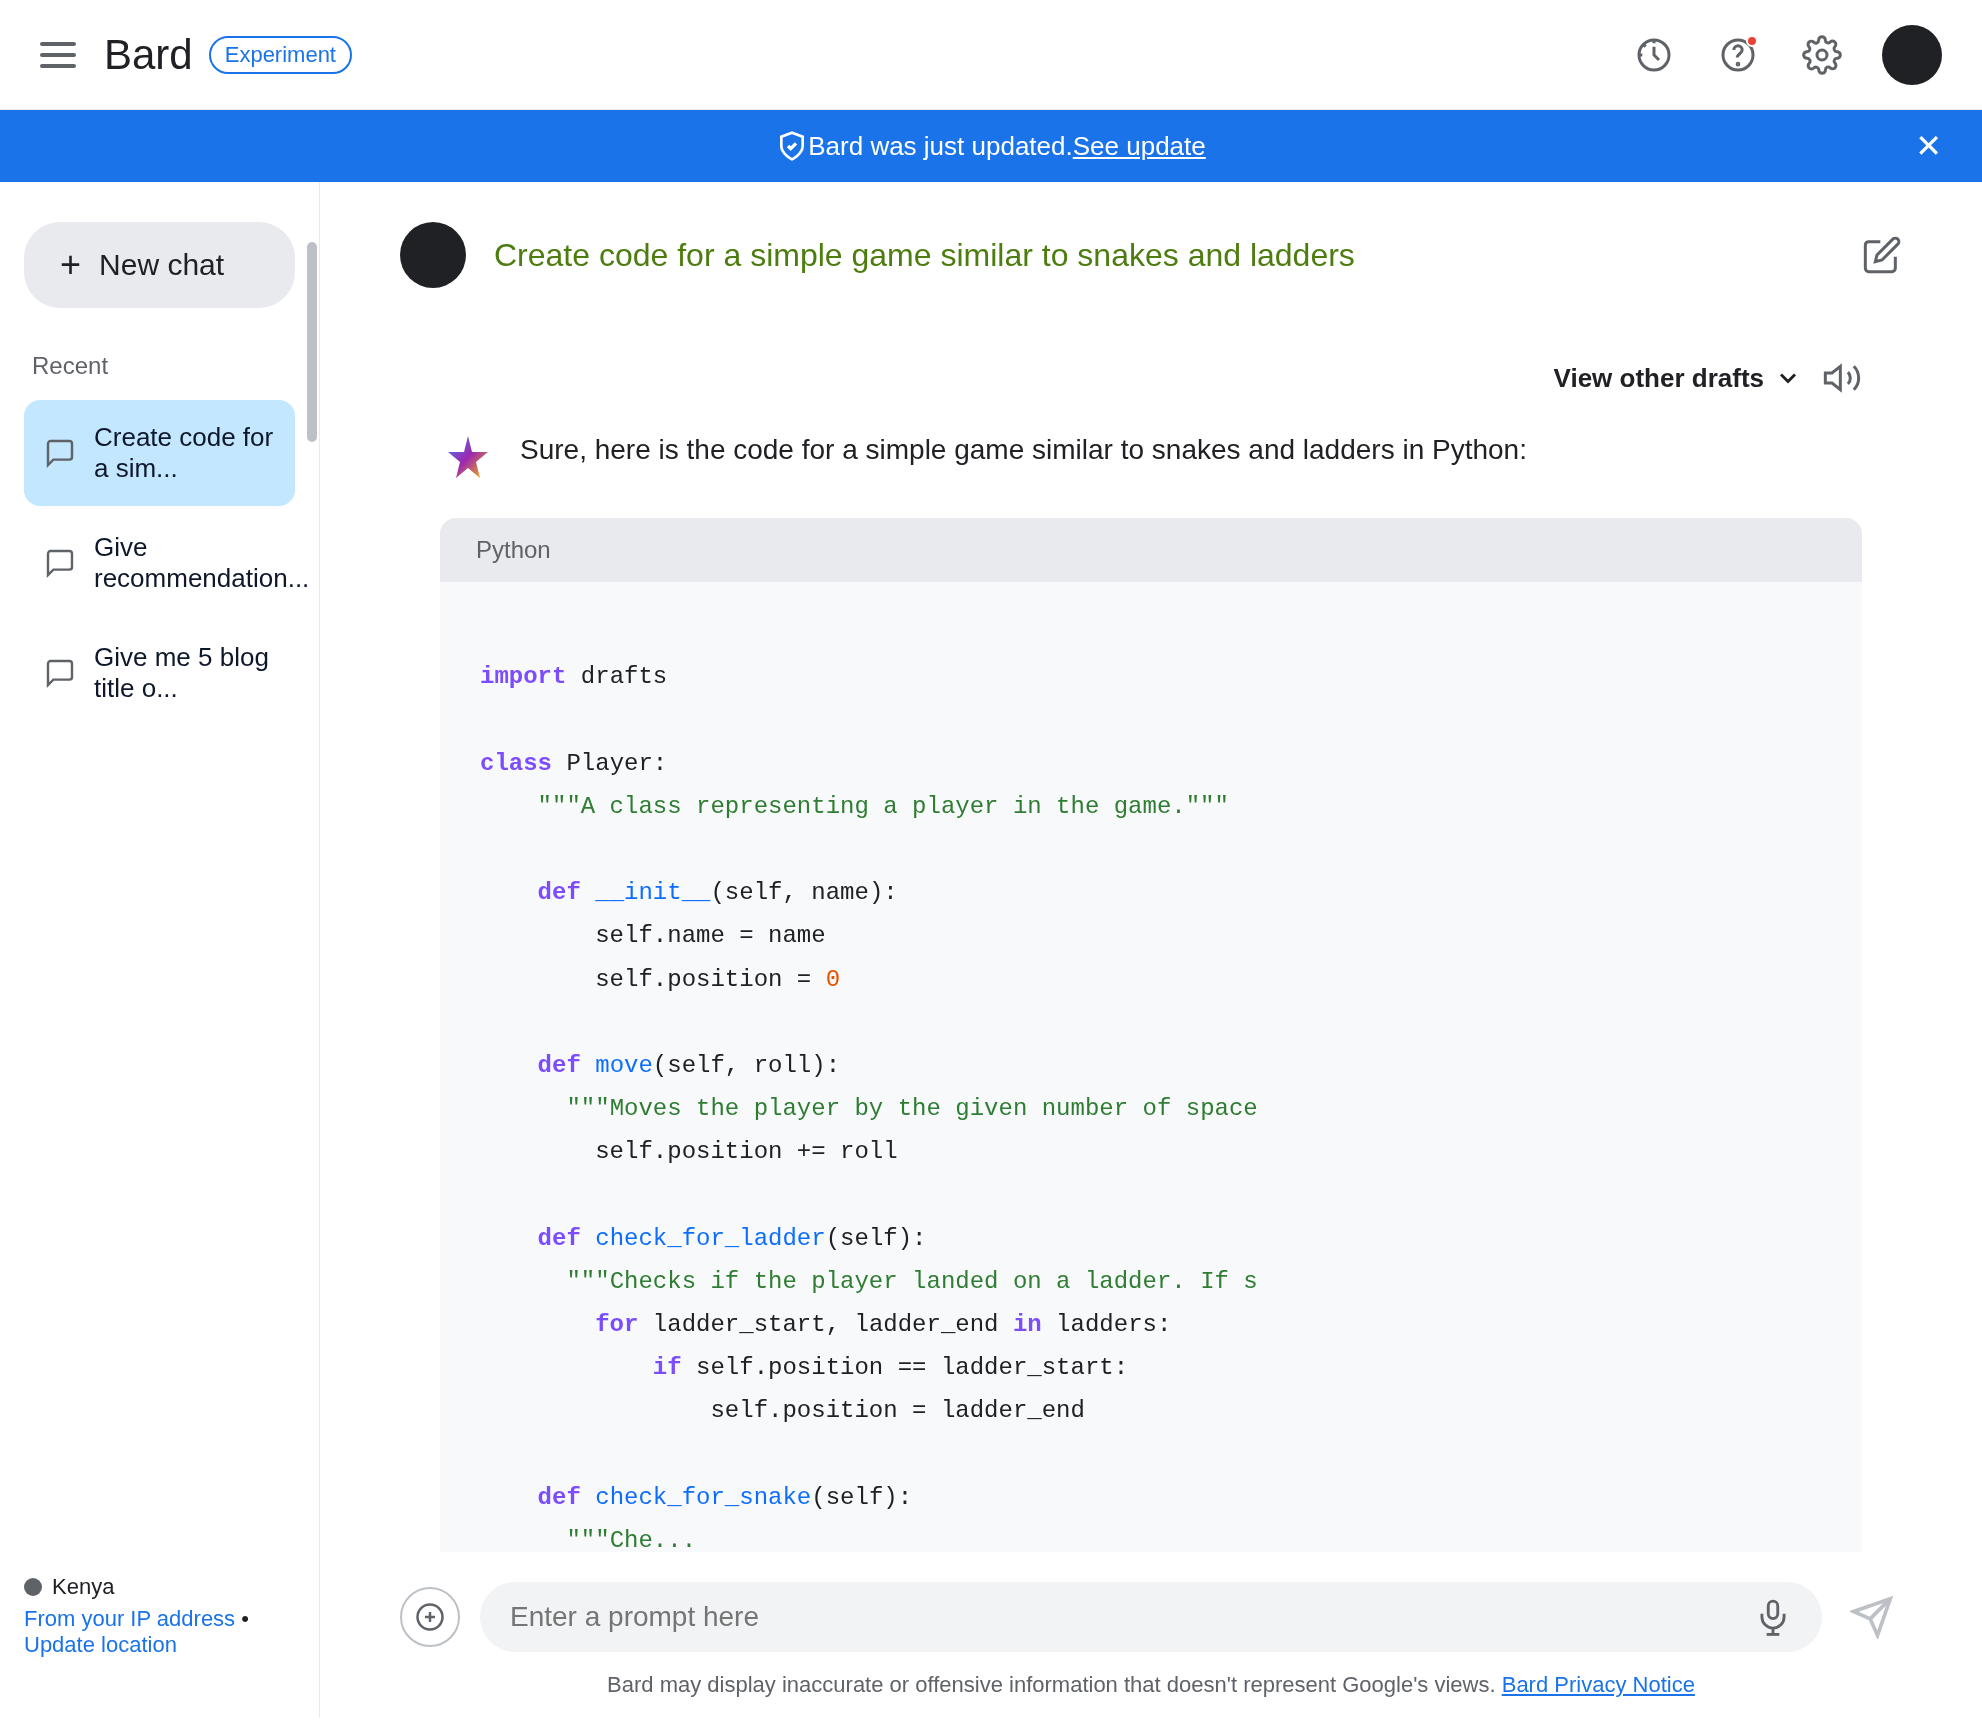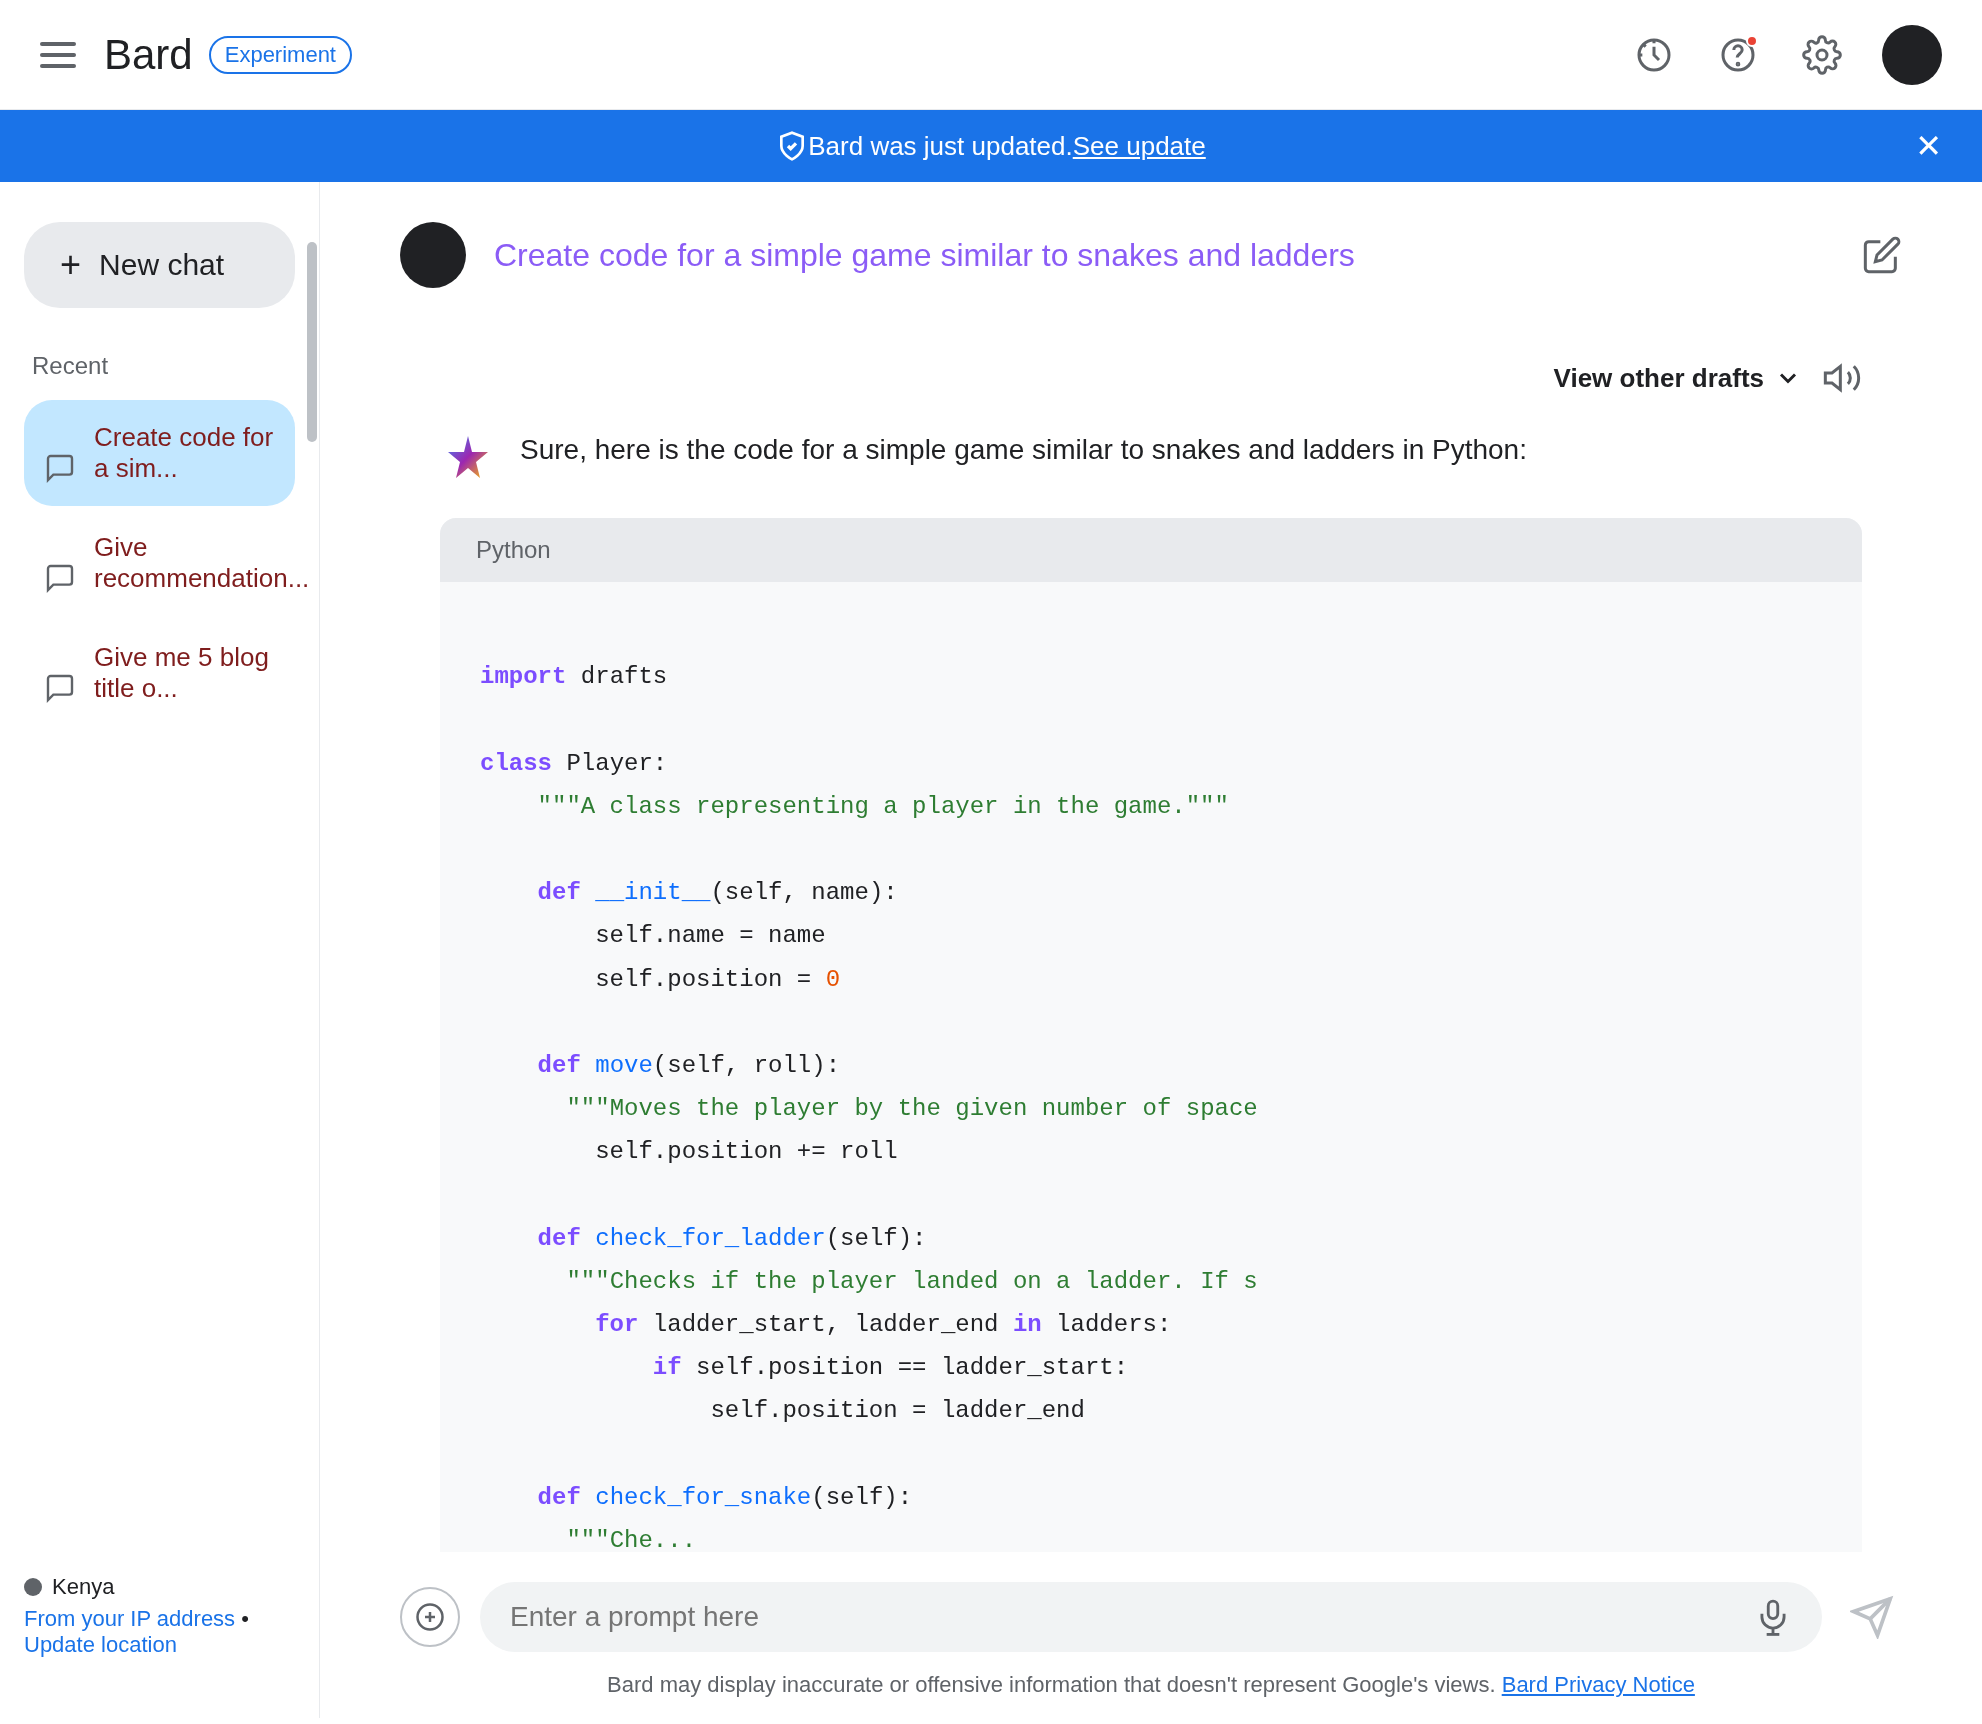--- a/index.html
+++ b/index.html
@@ -159,27 +159,27 @@
       font-weight: 300;
     }
     .recent-label {
       font-size: 24px;
       color: #5f6368;
       margin-bottom: 20px;
       padding-left: 8px;
     }
     .chat-item {
       display: flex;
-      align-items: flex-end;
+      align-items: center;
       gap: 18px;
       padding: 22px 20px;
-      border-radius: 28px;
+      border-radius: 16px;
       cursor: pointer;
       font-size: 26px;
-      color: #7f1d1d;
+      color: #0f172a;
       margin-bottom: 4px;
     }
     .chat-item.active {
       background: #c2e7ff;
     }
     .chat-icon {
       width: 32px;
       height: 32px;
       flex-shrink: 0;
       color: #5f6368;
@@ -255,21 +255,21 @@
     }
     .user-avatar {
       width: 66px;
       height: 66px;
       background: #202124;
       border-radius: 50%;
       flex-shrink: 0;
     }
     .chat-title {
       font-size: 32px;
-      color: #8b5cf6;
+      color: #4d7c0f;
     }
     .edit-icon {
       width: 40px;
       height: 40px;
       color: #5f6368;
       cursor: pointer;
     }
 
     
     .response-container {

